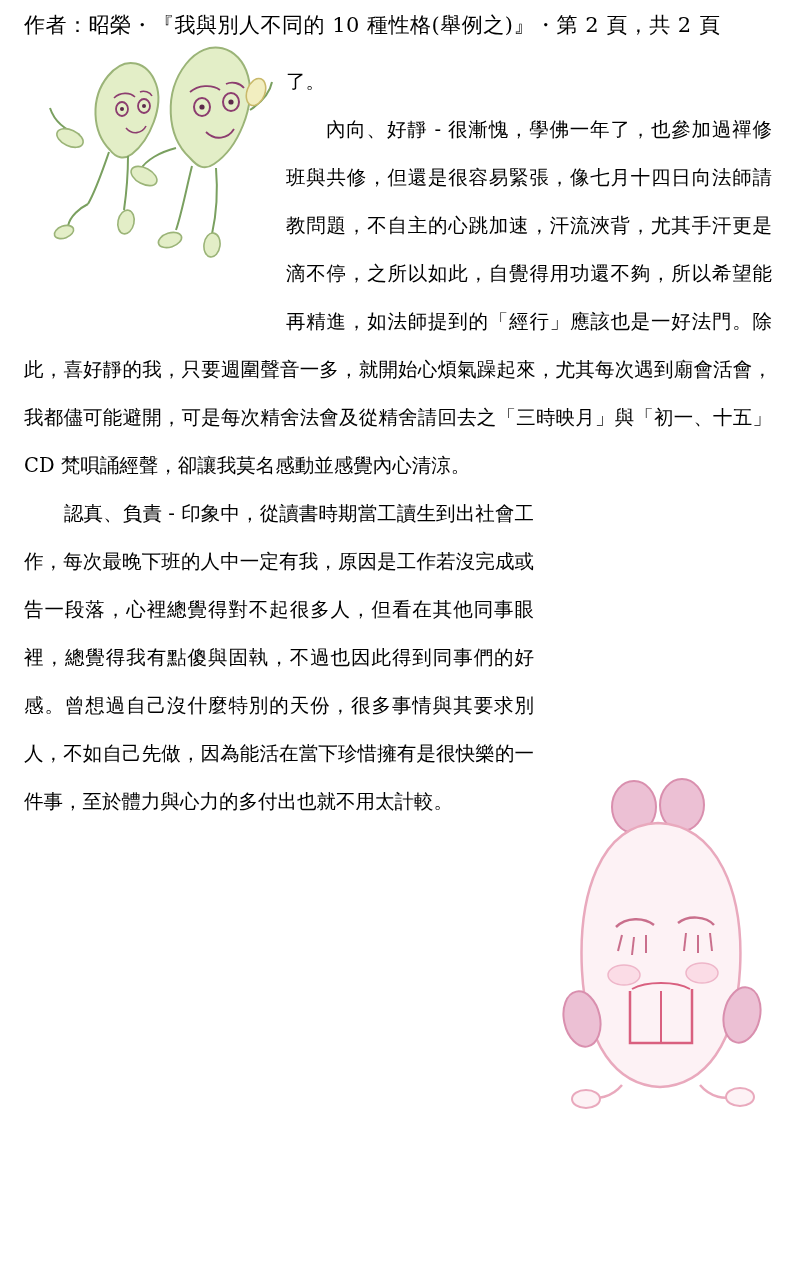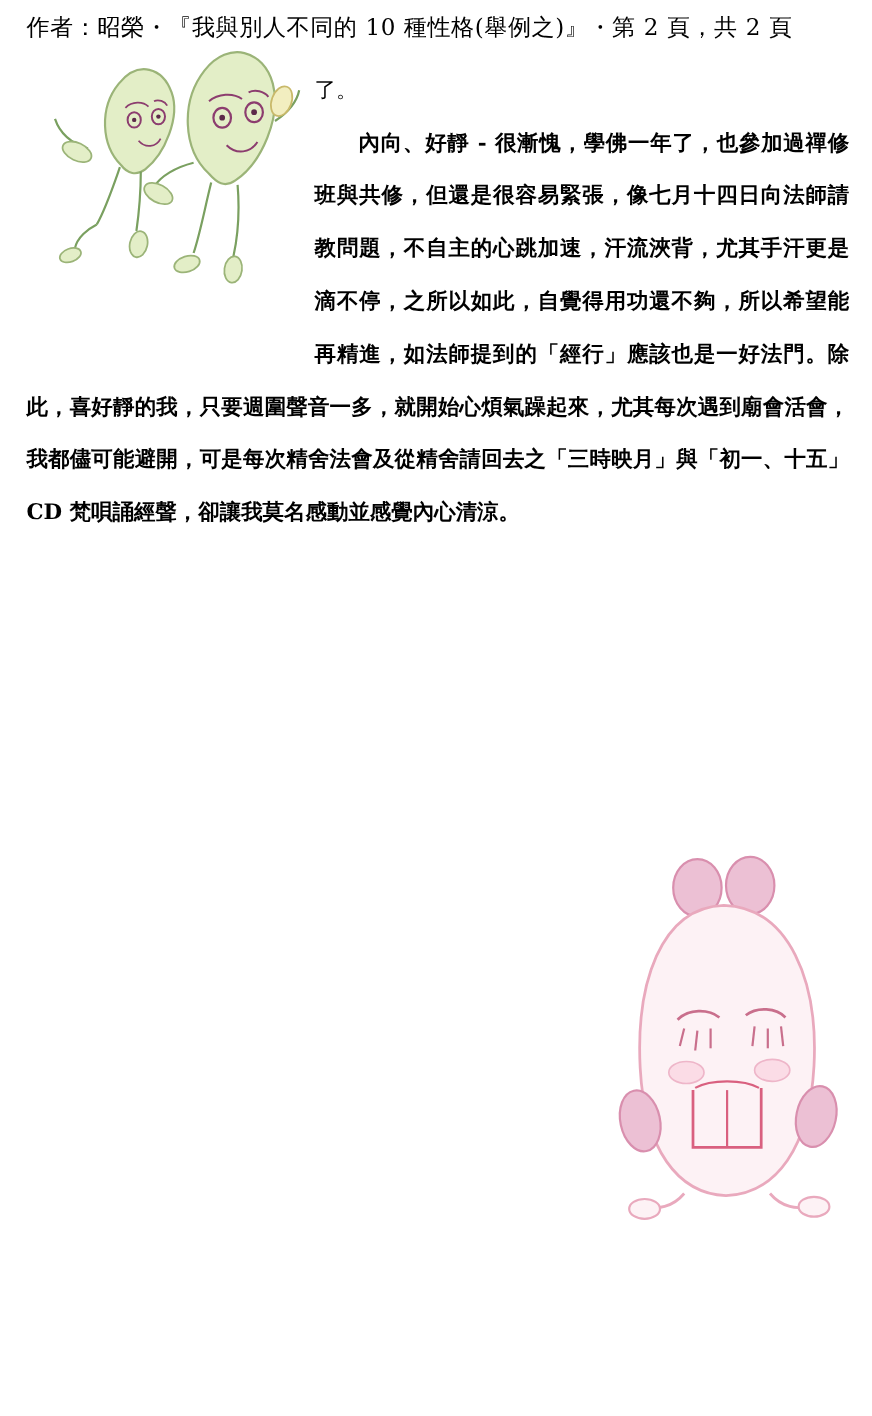--- a/index.html
+++ b/index.html
@@ -42,21 +42,20 @@
     line-height: 48px;
     text-align: justify;
     text-justify: inter-ideograph;
   }
   .para {
     margin: 0;
     text-indent: 0;
   }
   .indent2 {
     text-indent: 40px;
-    font-weight: bold;
   }
 
   
   .float-left-shape {
     float: left;
     width: 262px;
     height: 245px;
     shape-outside: inset(0);
   }
   .float-right-shape {
@@ -161,15 +160,16 @@
     <ellipse cx="26" cy="324" rx="14" ry="9" fill="#fdf2f5" stroke="#e9a9bd" stroke-width="2"></ellipse>
     <path d="M140 310 C150 322 166 326 176 320" stroke="#e9a9bd" stroke-width="2.5" fill="none"></path>
     <ellipse cx="180" cy="322" rx="14" ry="9" fill="#fdf2f5" stroke="#e9a9bd" stroke-width="2"></ellipse>
   </svg>
 
   <div class="doc-body">
     <div class="float-left-shape"></div>
     <p class="para">了。</p>
     <p class="para indent2">內向、好靜 - 很漸愧，學佛一年了，也參加過禪修班與共修，但還是很容易緊張，像七月十四日向法師請教問題，不自主的心跳加速，汗流浹背，尤其手汗更是滴不停，之所以如此，自覺得用功還不夠，所以希望能再精進，如法師提到的「經行」應該也是一好法門。除此，喜好靜的我，只要週圍聲音一多，就開始心煩氣躁起來，尤其每次遇到廟會活會，我都儘可能避開，可是每次精舍法會及從精舍請回去之「三時映月」與「初一、十五」CD 梵唄誦經聲，卻讓我莫名感動並感覺內心清涼。</p>
     <div class="float-right-shape"></div>
+    <p class="para indent2">認真、負責 - 印象中，從讀書時期當工讀生到出社會工作，每次最晚下班的人中一定有我，原因是工作若沒完成或告一段落，心裡總覺得對不起很多人，但看在其他同事眼裡，總覺得我有點傻與固執，不過也因此得到同事們的好感。曾想過自己沒什麼特別的天份，很多事情與其要求別人，不如自己先做，因為能活在當下珍惜擁有是很快樂的一件事，至於體力與心力的多付出也就不用太計較。</p>
   </div>
 
 </div>
 
 </body></html>

